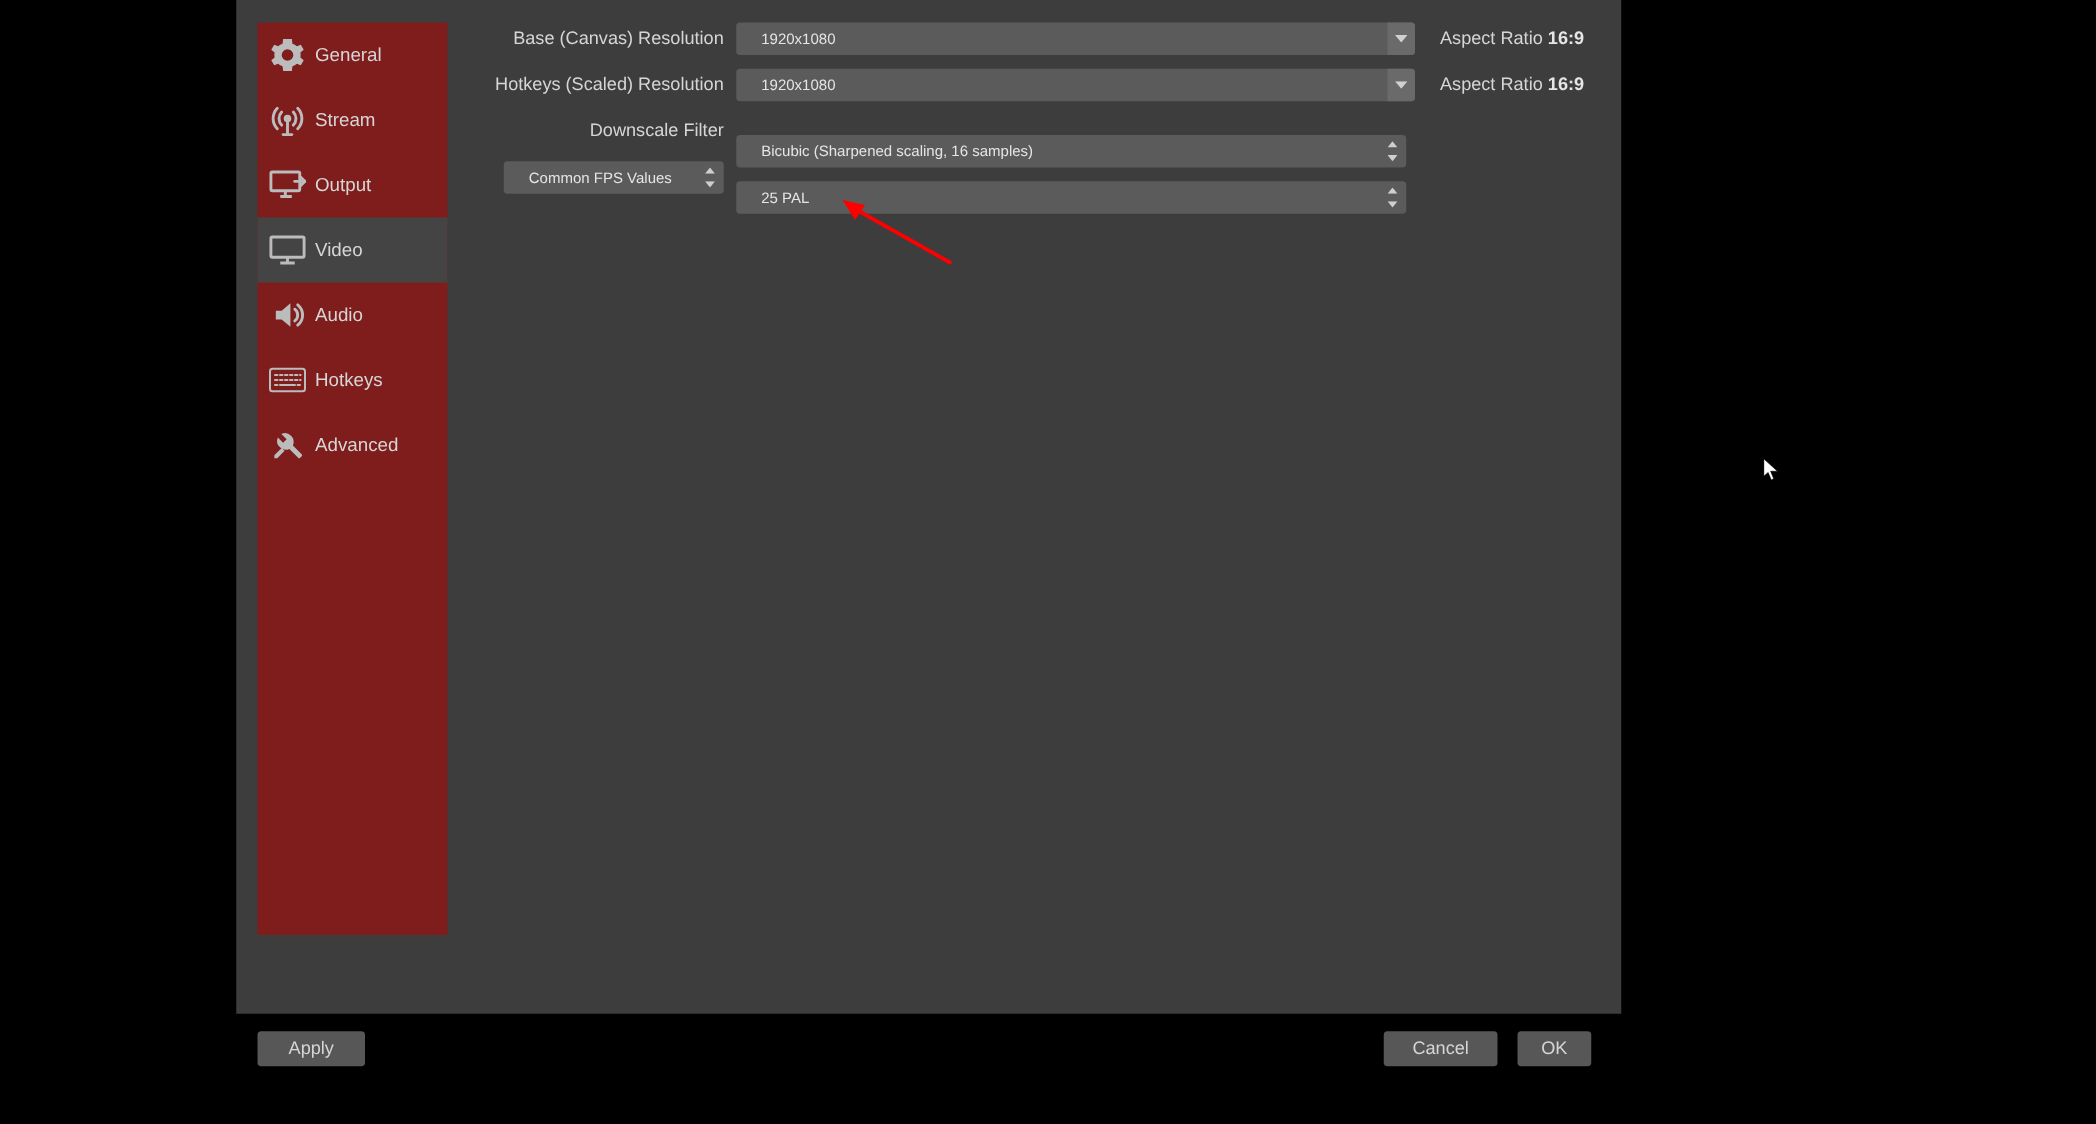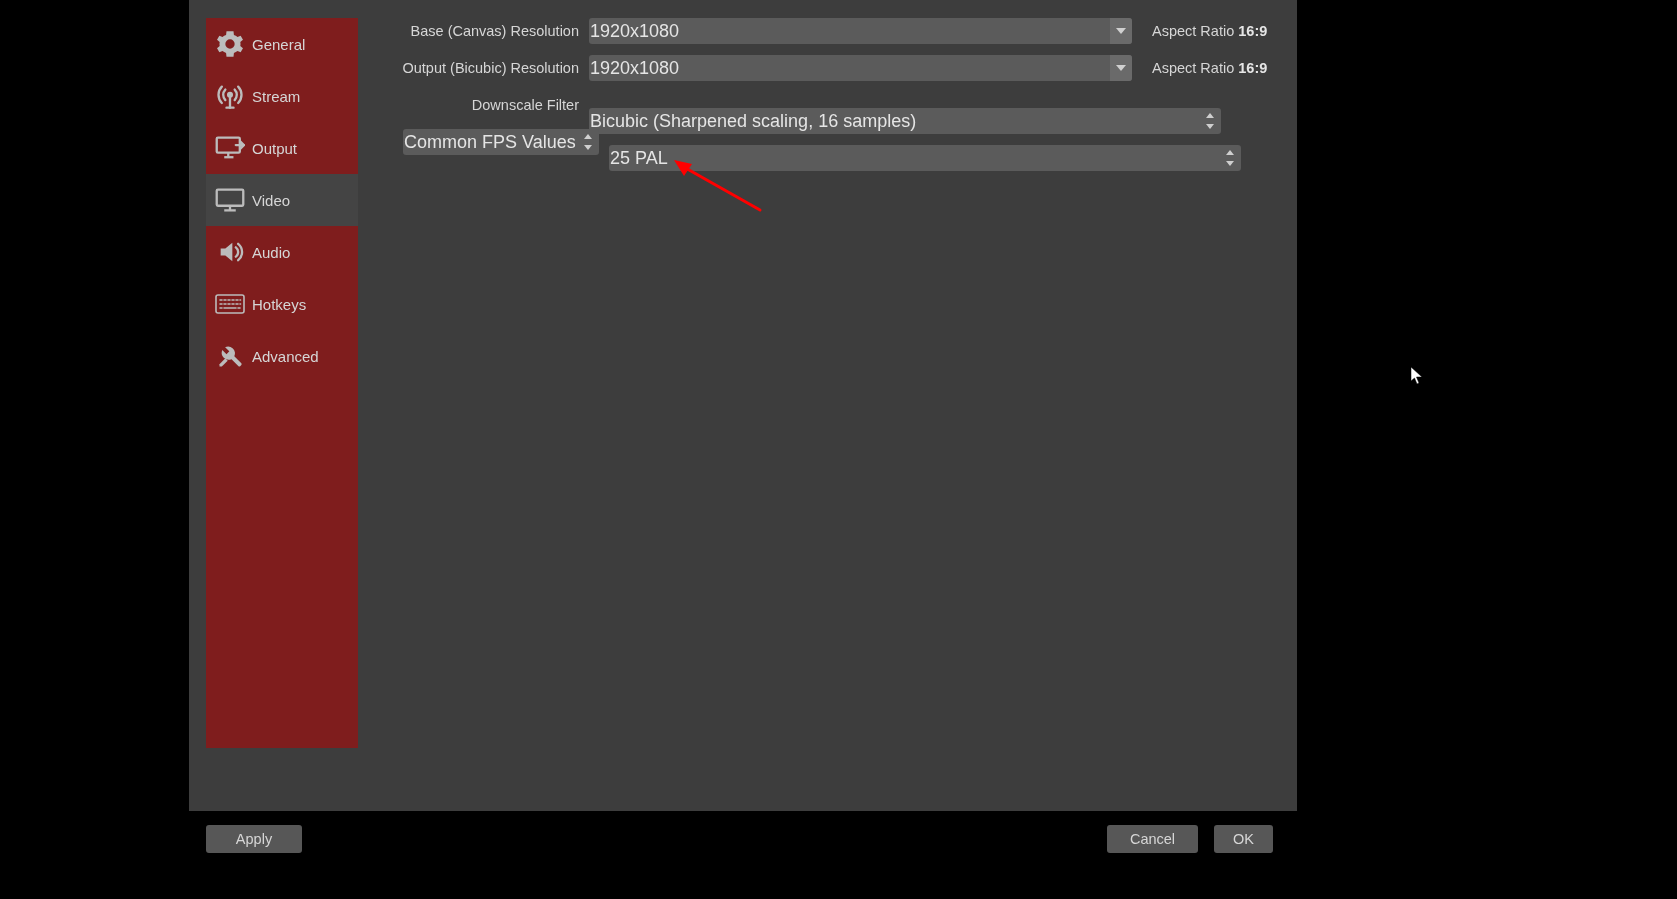--- a/index.html
+++ b/index.html
@@ -7,32 +7,32 @@
   .stage { position: relative; width: 1677px; height: 899px; background: #000; }
   .window { position: absolute; left: 189px; top: 0; width: 1108px; height: 811px; background: #3d3d3d; }
   .sidebar { position: absolute; left: 17px; top: 18px; width: 152px; height: 730px; background: #7f1d1d; }
   .sidebar-row { display: flex; align-items: center; height: 52px; padding-left: 6px; cursor: pointer; }
   .sidebar-row.sel { background: #444444; }
   .sidebar-row .icon { width: 36px; height: 36px; display: flex; align-items: center; justify-content: center; }
   .sidebar-row .lbl { color: #d6d6d6; font-size: 15px; margin-left: 4px; }
   .content { position: absolute; left: 190px; top: 18px; right: 5px; }
   .row { display: flex; align-items: center; height: 26px; margin-bottom: 11px; }
   .row-label { width: 200px; text-align: right; color: #d6d6d6; font-size: 14.5px; margin-right: 10px; }
-  .combo { position: relative; background: #5b5b5b; height: 26px; border-radius: 3px; display: flex; align-items: center; padding: 0 1px; color: #e5e5e5; font-size: 18px; cursor: pointer; }
+  .combo { position: relative; background: #5b5b5b; height: 26px; border-radius: 3px; display: flex; align-items: center; padding: 0 20px; color: #e5e5e5; font-size: 12px; cursor: pointer; }
   .combo.res { width: 543px; }
   .combo .caret { position: absolute; right: 0; top: 0; width: 22px; height: 26px; background: #6a6a6a; border-top-right-radius: 3px; border-bottom-right-radius: 3px; display: flex; align-items: center; justify-content: center; }
   .updown { position: absolute; right: 6px; top: 5px; width: 10px; height: 16px; display: flex; flex-direction: column; justify-content: space-between; align-items: center; }
   .ar { color: #d6d6d6; font-size: 14.5px; margin-left: 20px; white-space: nowrap; }
   .ar b { font-weight: 700; color: #e6e6e6; }
-  .combo.wide { width: 632px; margin-top: 32px; }
-  .fps-mode { width: 196px; margin-left: 24px; margin-right: 10px; }
+  .combo.wide { width: 536px; margin-top: 32px; }
+  .fps-mode { width: 176px; margin-left: 24px; margin-right: 10px; }
   .arrow { position: absolute; left: 485px; top: 160px; width: 90px; height: 55px; pointer-events: none; }
   .footer { position: absolute; left: 189px; top: 811px; width: 1108px; height: 55px; display: flex; align-items: center; }
   .btn { background: #575757; color: #d6d6d6; font-size: 14.5px; height: 28px; border-radius: 3px; display: flex; align-items: center; justify-content: center; cursor: pointer; }
-  .btn.apply { width: 96px; margin-left: 17px; }
+  .btn.apply { width: 86px; margin-left: 17px; }
   .btn.cancel { width: 91px; margin-left: auto; }
   .btn.ok { width: 59px; margin-left: 16px; margin-right: 24px; }
   .cursor { position: absolute; left: 1411px; top: 367px; width: 14px; height: 18px; pointer-events: none; }
   svg { display: block; }
 </style>
 </head>
 <body>
 
 <div class="stage">
   <div class="window">
@@ -145,21 +145,21 @@
                 <path fill="#d0d0d0" d="M0 0h10L5 6z"></path>
               </svg>
           </span>
         </div>
         <div class="ar">
           <span>Aspect Ratio</span> <b>16:9</b>
         </div>
       </div>
 
       <div class="row">
-        <div class="row-label">Output (Bicubic) Resolution</div>
+        <div class="row-label">Hotkeys (Scaled) Resolution</div>
         <div class="combo res">
           <span>1920x1080</span>
           <span class="caret">
             <svg width="10" height="6" viewBox="0 0 10 6">
                 <path fill="#d0d0d0" d="M0 0h10L5 6z"></path>
               </svg>
           </span>
         </div>
         <div class="ar">
           <span>Aspect Ratio</span> <b>16:9</b>

